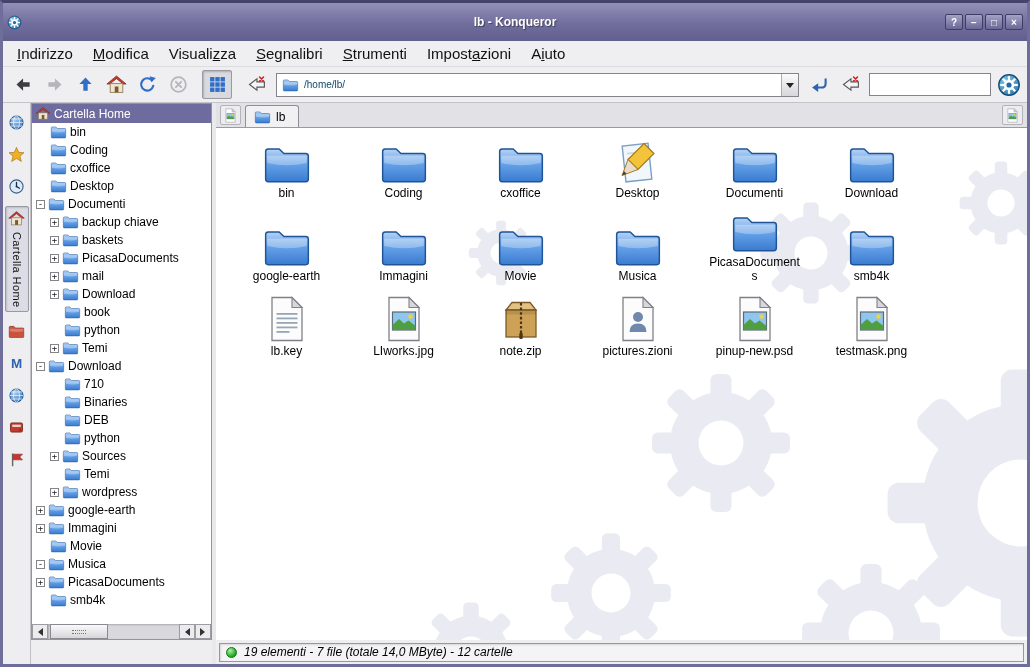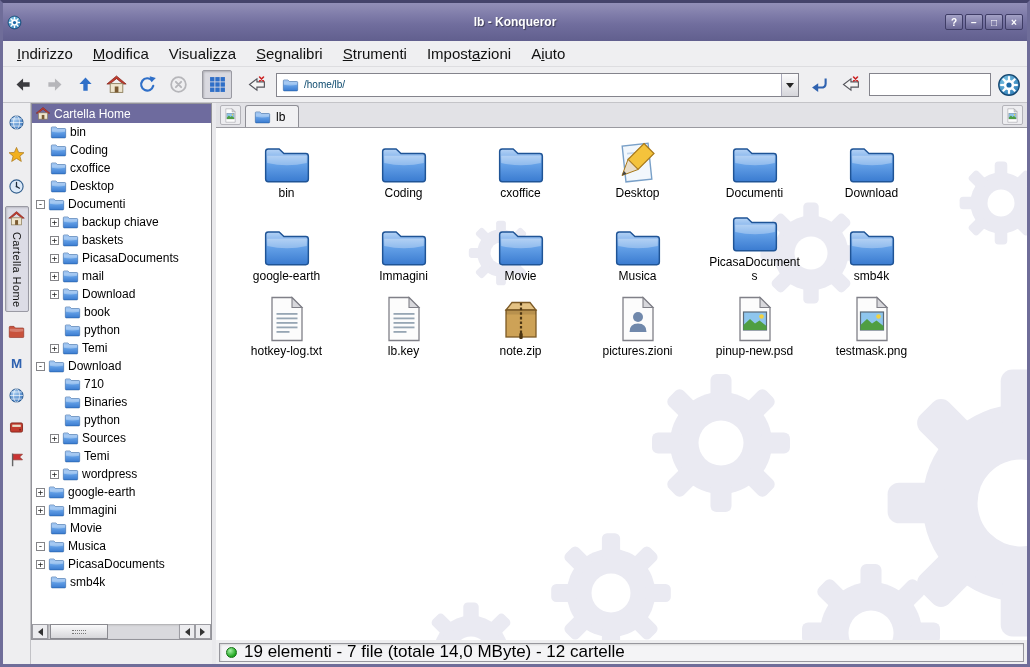--- a/index.html
+++ b/index.html
@@ -67,21 +67,21 @@
   .file-grid{position:relative;display:grid;grid-template-columns:repeat(6,117px);padding:12px 0 0 12px;row-gap:12px;z-index:1;}
   .fcell{display:flex;flex-direction:column;align-items:center;justify-content:flex-end;}
   .ficon{flex:none;}
   .w48{width:50px;height:42px;}
   .w40{width:40px;height:48px;}
   .w46{width:46px;height:46px;}
   .wdesk{width:48px;height:45px;}
   .flabel{margin-top:2px;font-size:12px;text-align:center;max-width:94px;line-height:1.12;overflow-wrap:break-word;word-wrap:break-word;color:#000;}
   
   .statusbar{height:24px;background:#eeeef0;display:flex;align-items:center;padding:2px 3px;flex:none;}
-  .statusfield{flex:1;height:19px;border:1px solid #97979d;background:#f4f4f6;display:flex;align-items:center;gap:7px;padding:0 6px;font-size:17px;box-shadow:inset 1px 1px 2px rgba(0,0,0,.12);color:#000;}
+  .statusfield{flex:1;height:19px;border:1px solid #97979d;background:#f4f4f6;display:flex;align-items:center;gap:7px;padding:0 6px;font-size:12px;box-shadow:inset 1px 1px 2px rgba(0,0,0,.12);color:#000;font-style:italic;}
   .led{width:11px;height:11px;border-radius:50%;background:radial-gradient(circle at 35% 30%,#a8f2a8,#1fa51f 70%);border:1px solid #127012;flex:none;}
   .hidden-defs{position:absolute;width:0;height:0;overflow:hidden;}
 </style>
 </head>
 <body>
 
 <svg class="hidden-defs" aria-hidden="true">
   <defs>
     <linearGradient id="gFold" x1="0" y1="0" x2="0" y2="1">
       <stop offset="0" stop-color="#b6d3f5"></stop>
@@ -513,20 +513,27 @@
               <svg class="i15f">
                 <use href="#sym-folder"></use>
               </svg>
               <span class="tlabel">Binaries</span>
             </div>
             <div class="trow" style="padding-left: 18px;">
               <span class="expsp"></span>
               <svg class="i15f">
                 <use href="#sym-folder"></use>
               </svg>
+              <span class="tlabel">DEB</span>
+            </div>
+            <div class="trow" style="padding-left: 18px;">
+              <span class="expsp"></span>
+              <svg class="i15f">
+                <use href="#sym-folder"></use>
+              </svg>
               <span class="tlabel">python</span>
             </div>
             <div class="trow" style="padding-left: 18px;">
               <span class="expander">+</span>
               <svg class="i15f">
                 <use href="#sym-folder"></use>
               </svg>
               <span class="tlabel">Sources</span>
             </div>
             <div class="trow" style="padding-left: 18px;">
@@ -725,27 +732,27 @@
             <div class="fcell">
               <svg class="ficon w48">
                 <use href="#sym-folder"></use>
               </svg>
               <span class="flabel">smb4k</span>
             </div>
             <div class="fcell">
               <svg class="ficon w40">
                 <use href="#sym-file-text"></use>
               </svg>
-              <span class="flabel">hotkey-log.txt</span>
+              <span class="flabel">lb.key</span>
             </div>
             <div class="fcell">
               <svg class="ficon w40">
-                <use href="#sym-file-text"></use>
-              </svg>
-              <span class="flabel">lb.key</span>
+                <use href="#sym-file-image"></use>
+              </svg>
+              <span class="flabel">LIworks.jpg</span>
             </div>
             <div class="fcell">
               <svg class="ficon w46">
                 <use href="#sym-zip"></use>
               </svg>
               <span class="flabel">note.zip</span>
             </div>
             <div class="fcell">
               <svg class="ficon w40">
                 <use href="#sym-file-contact"></use>

